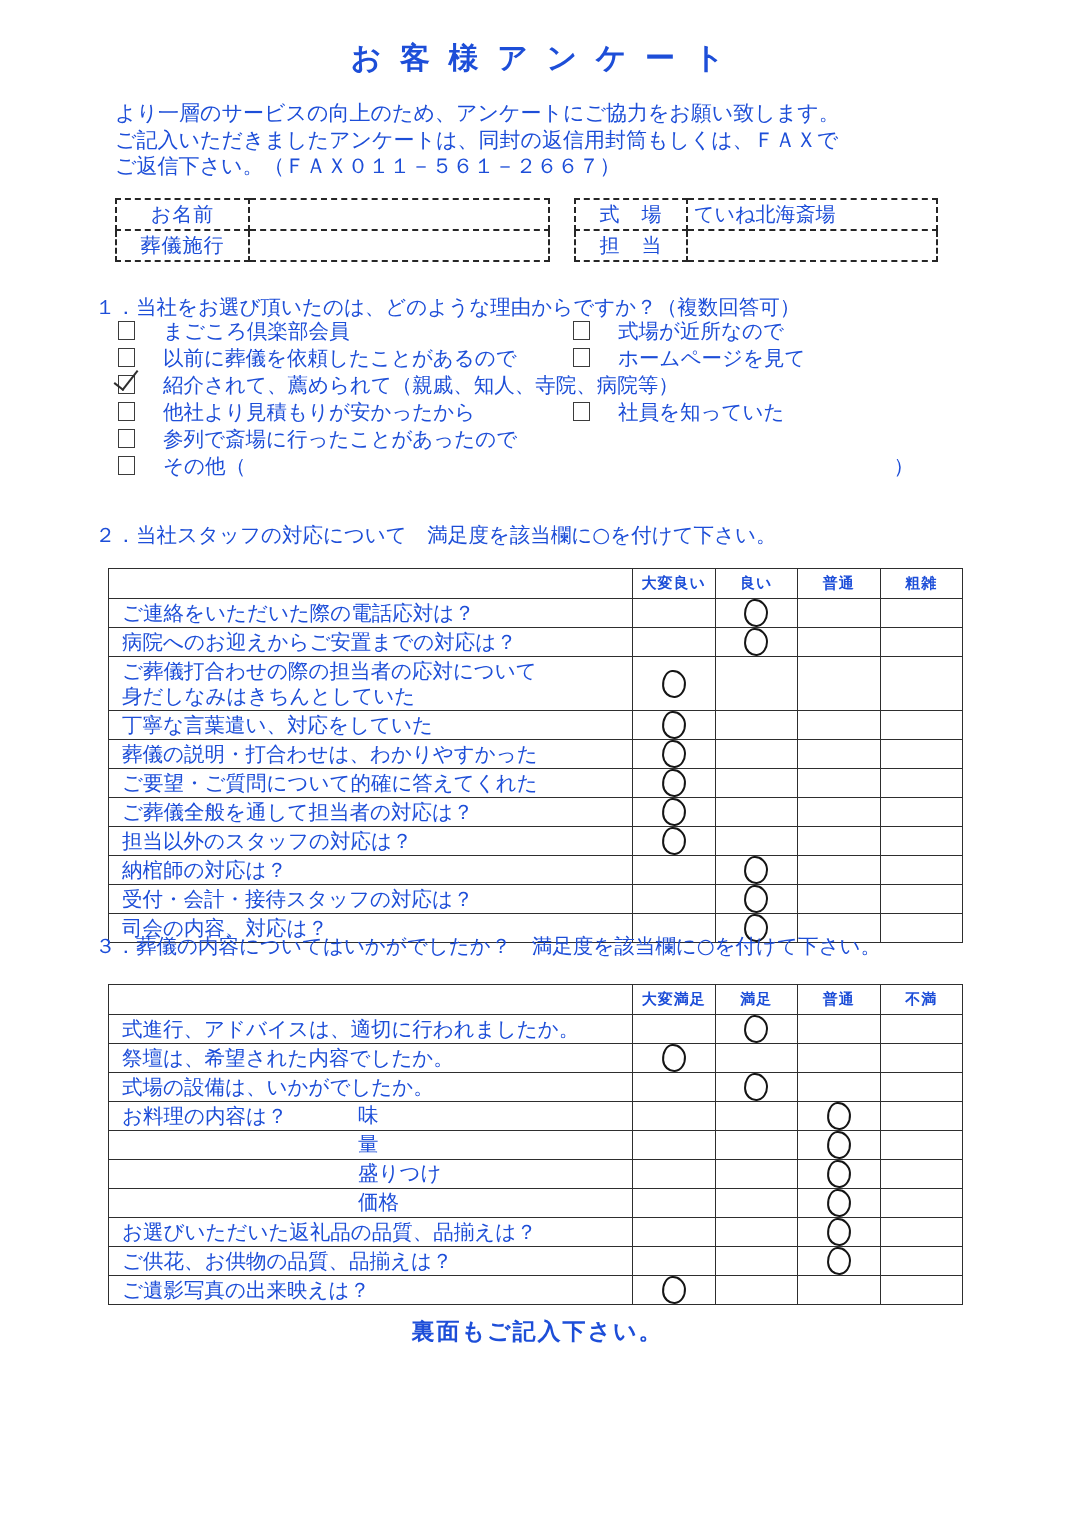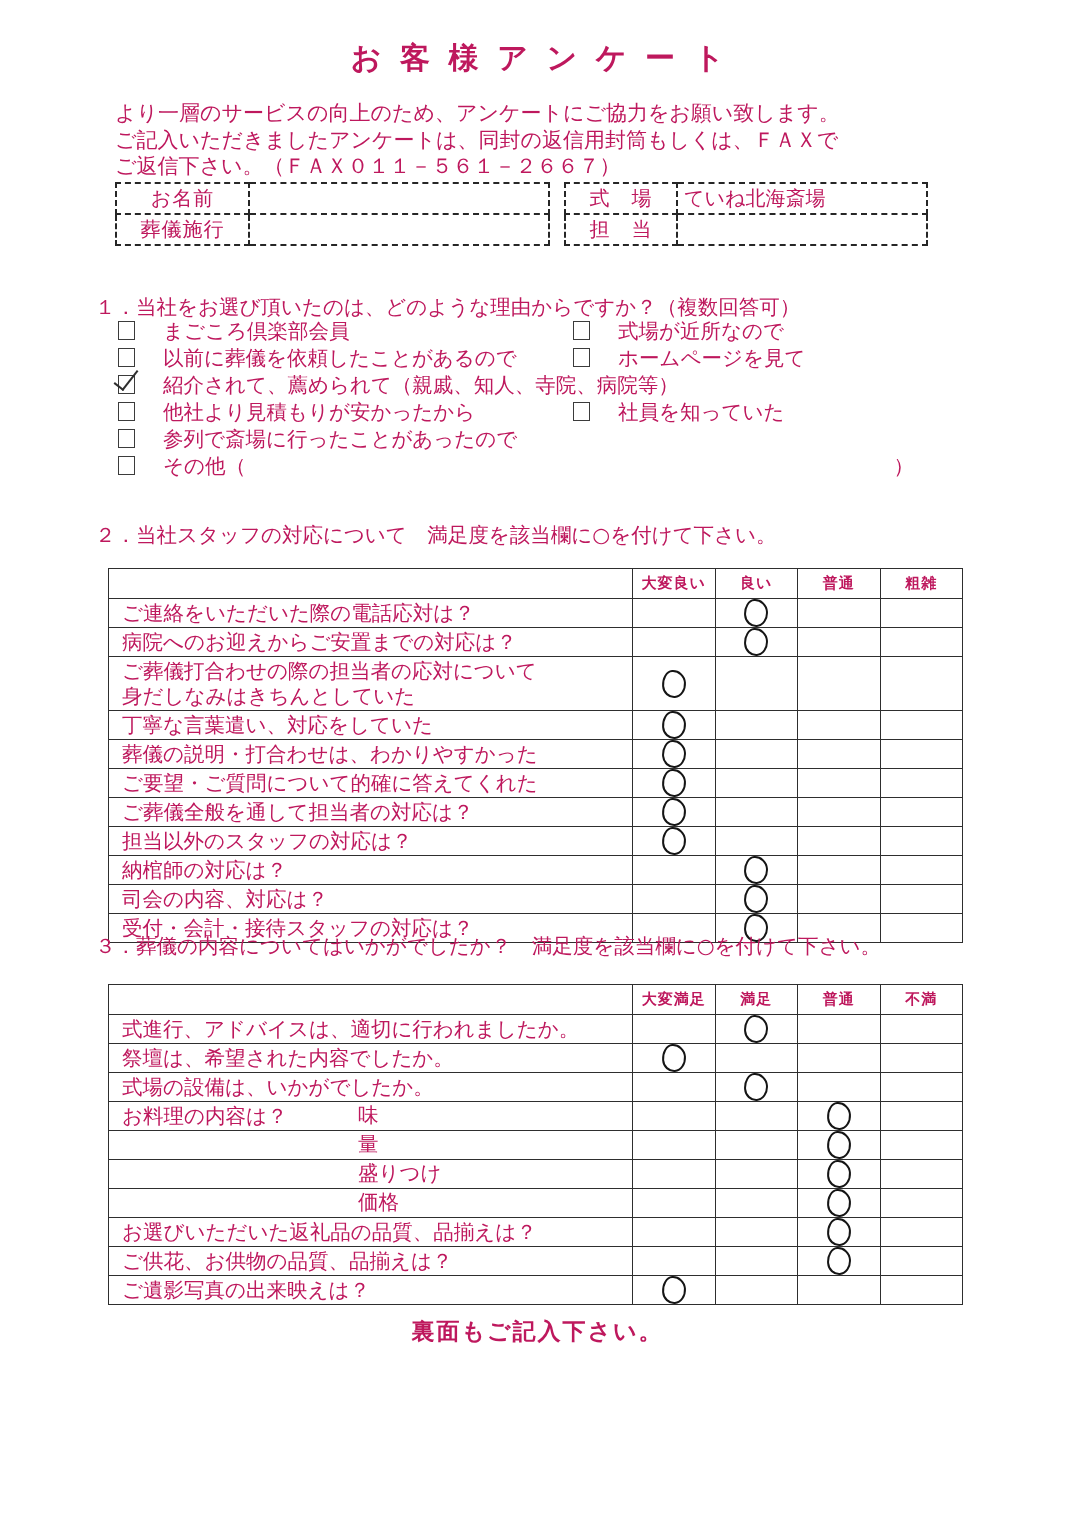--- a/index.html
+++ b/index.html
@@ -1,28 +1,28 @@
 <!DOCTYPE html>
 <html lang="ja"><head>
 <meta charset="utf-8">
 <style>
   html,body{margin:0;padding:0;background:#fff;}
   .page{
     position:relative;width:1075px;height:1520px;background:#ffffff;
     font-family:"DejaVu Sans","Liberation Sans",sans-serif;
-    color:#be185d;overflow:hidden;
+    color:#1d4ed8;overflow:hidden;
   }
   
   .title{
     position:absolute;top:38px;left:0;width:100%;text-align:center;
     font-size:30px;font-weight:bold;letter-spacing:0.62em;text-indent:0.62em;
   }
   .intro{position:absolute;top:100px;left:115px;font-size:21px;line-height:26.5px;}
   
-  .infobox{position:absolute;top:182px;left:115px;display:flex;gap:14px;}
+  .infobox{position:absolute;top:198px;left:115px;display:flex;gap:24px;}
   .ib{border-collapse:collapse;}
   .ib td{
     border:2.4px dashed #262626;height:31px;font-size:20px;
     padding:0 6px;box-sizing:border-box;
   }
   .ib td.lbl{text-align:center;letter-spacing:1px;white-space:nowrap;}
   .ib-left td.lbl{width:133px;}
   .ib-left td.val{width:300px;}
   .ib-right td.lbl{width:112px;}
   .ib-right td.val{width:250px;}
@@ -269,30 +269,30 @@
       <tr>
         <td class="q">納棺師の対応は？</td>
         <td class="a"></td>
         <td class="a">
             <span class="circle"></span>
           </td>
         <td class="a"></td>
         <td class="a"></td>
       </tr>
       <tr>
+        <td class="q">受付・会計・接待スタッフの対応は？</td>
+        <td class="a"></td>
+        <td class="a">
+            <span class="circle"></span>
+          </td>
+        <td class="a"></td>
+        <td class="a"></td>
+      </tr>
+      <tr>
         <td class="q">司会の内容、対応は？</td>
-        <td class="a"></td>
-        <td class="a">
-            <span class="circle"></span>
-          </td>
-        <td class="a"></td>
-        <td class="a"></td>
-      </tr>
-      <tr>
-        <td class="q">受付・会計・接待スタッフの対応は？</td>
         <td class="a"></td>
         <td class="a">
             <span class="circle"></span>
           </td>
         <td class="a"></td>
         <td class="a"></td>
       </tr>
     </tbody>
   </table>
 

